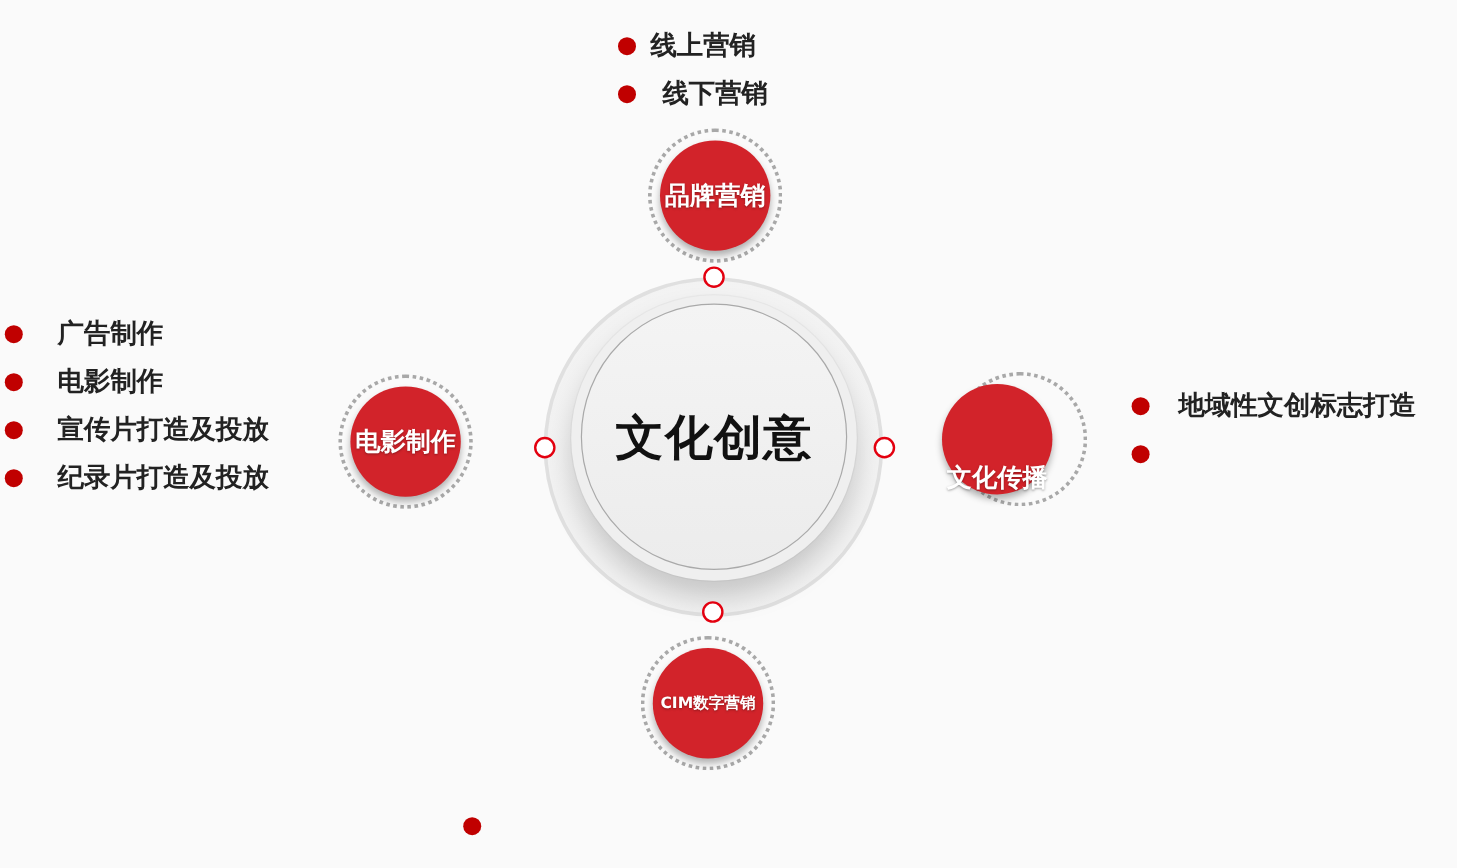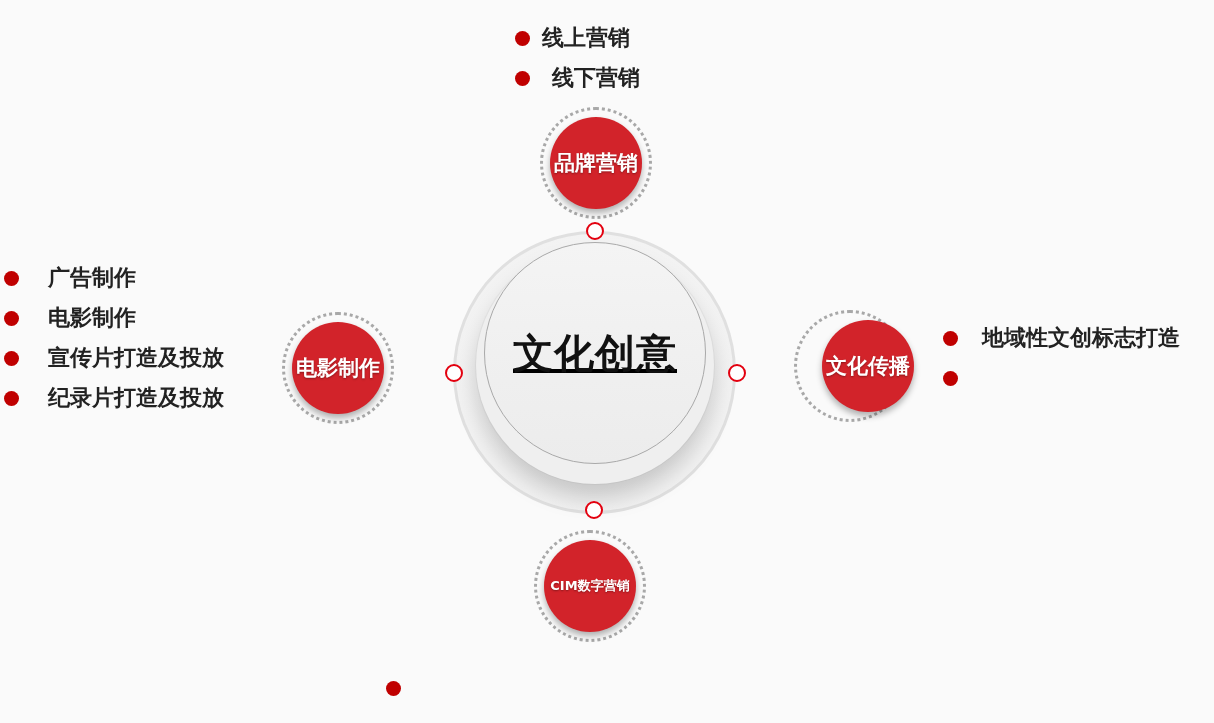--- a/index.html
+++ b/index.html
@@ -15,26 +15,26 @@
     box-sizing:border-box;
     background:radial-gradient(circle at 50% 45%, #f7f7f7 0%, #f2f2f2 70%, #ececec 100%);
   }
   .inner-shadow {
     position:absolute; left:476px; top:246px; width:238px; height:238px;
     border-radius:50%;
     background:#efefef;
     box-shadow:0 14px 22px rgba(0,0,0,0.18), 0 0 0 1px #eaeaea;
   }
   .inner-disc {
-    position:absolute; left:484px; top:242px; width:222px; height:222px;
+    position:absolute; left:484px; top:253px; width:222px; height:222px;
     border-radius:50%;
     border:1.5px solid #a9a9a9;
     box-sizing:border-box;
     background:linear-gradient(180deg,#f4f4f4 0%,#ececec 100%);
-    display:flex; align-items:center; justify-content:center;text-decoration:underline;
+    display:flex; align-items:center; justify-content:center;
   }
   .center-title {
     font-size:40px; font-weight:bold; color:#111; letter-spacing:1px;
   }
   .connector {
     position:absolute; width:18px; height:18px; border-radius:50%;
     border:2.5px solid #e3000f; background:#fff; box-sizing:border-box;
   }
   .badge-ring {
     position:absolute; width:112px; height:112px; border-radius:50%;
@@ -105,21 +105,21 @@
       <span class="dot"></span>
       <span style="margin-left:29px">宣传片打造及投放</span>
     </li>
   <li>
       <span class="dot"></span>
       <span style="margin-left:29px">纪录片打造及投放</span>
     </li>
 </ul>
 
 <div class="badge-ring" style="left:794px; top:310px;"></div>
-<div class="badge" style="left:822px; top:320px;">
+<div class="badge" style="left:785px; top:320px;align-items:flex-end;">
   <span>文化传播</span>
 </div>
 <ul class="list" style="left:943px; top:318px;">
   <li>
       <span class="dot"></span>
       <span style="margin-left:24px">地域性文创标志打造</span>
     </li>
   <li>
       <span class="dot"></span>
     </li>

